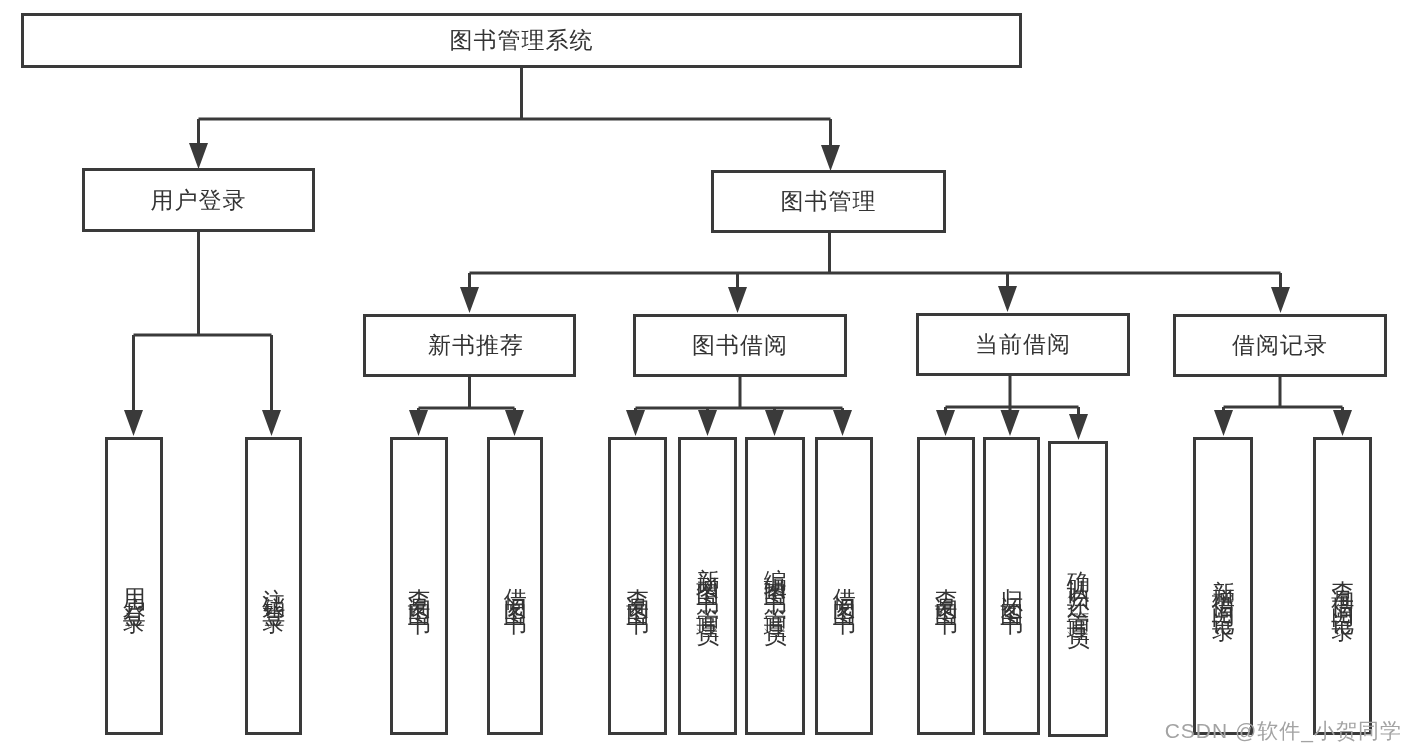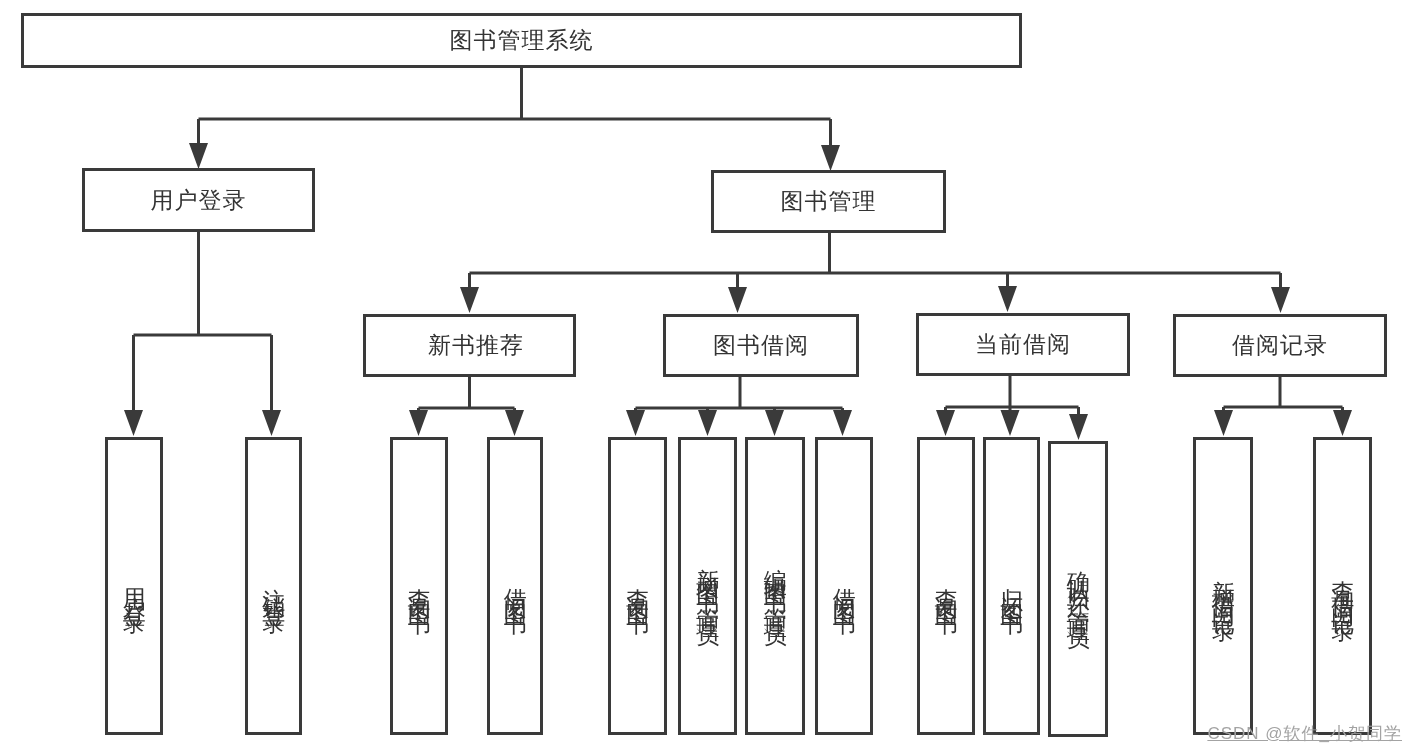--- a/index.html
+++ b/index.html
@@ -32,45 +32,44 @@
     writing-mode:vertical-rl;
     text-orientation:mixed;
     letter-spacing:8px;
     line-height:1.1;
   }
   
   #n-root   {left:21px;  top:13px;  width:1001px;height:55px;}
   #n-login  {left:82px;  top:168px; width:233px; height:64px;}
   #n-mgmt   {left:711px; top:170px; width:235px; height:63px;}
   #n-newrec {left:363px; top:314px; width:213px; height:63px;padding-left:13px;}
-  #n-bborrow{left:663px; top:314px; width:196px; height:63px;}
+  #n-bborrow{left:633px; top:314px; width:214px; height:63px;}
   #n-current{left:903px; top:313px; width:214px; height:63px;margin-left:13px;}
   #n-records{left:1173px;top:314px; width:214px; height:63px;}
   #l-a{left:105px; top:437px;width:58px;height:298px;}
   #l-b{left:245px; top:437px;width:57px;height:298px;}
   #l-c{left:390px; top:437px;width:58px;height:298px;}
   #l-d{left:487px; top:437px;width:56px;height:298px;}
   #l-e{left:608px; top:437px;width:59px;height:298px;}
   #l-f{left:678px; top:437px;width:59px;height:298px;}
   #l-g{left:745px; top:437px;width:60px;height:298px;}
   #l-h{left:815px; top:437px;width:58px;height:298px;}
   #l-i{left:917px; top:437px;width:58px;height:298px;}
   #l-j{left:983px; top:437px;width:57px;height:298px;}
   #l-k{left:1048px;top:441px;width:60px;height:296px;}
   #l-l{left:1193px;top:437px;width:60px;height:298px;}
   #l-m{left:1313px;top:437px;width:59px;height:298px;}
   .watermark{
     position:absolute;
     right:3px;bottom:2px;
-    font-size:17px;
+    font-size:21px;
     color:var(--watermark);
     letter-spacing:1px;
     z-index:5;
     white-space:nowrap;
-    text-decoration:underline;
   }
 </style>
 </head>
 <body>
 
 <div class="stage">
 
   <svg class="wires" width="1405" height="747" viewBox="0 0 1405 747">
     <path stroke="#3a3a3a" stroke-width="3" fill="none" d="M521.5 68 V120
              M198.5 119 H830.5

